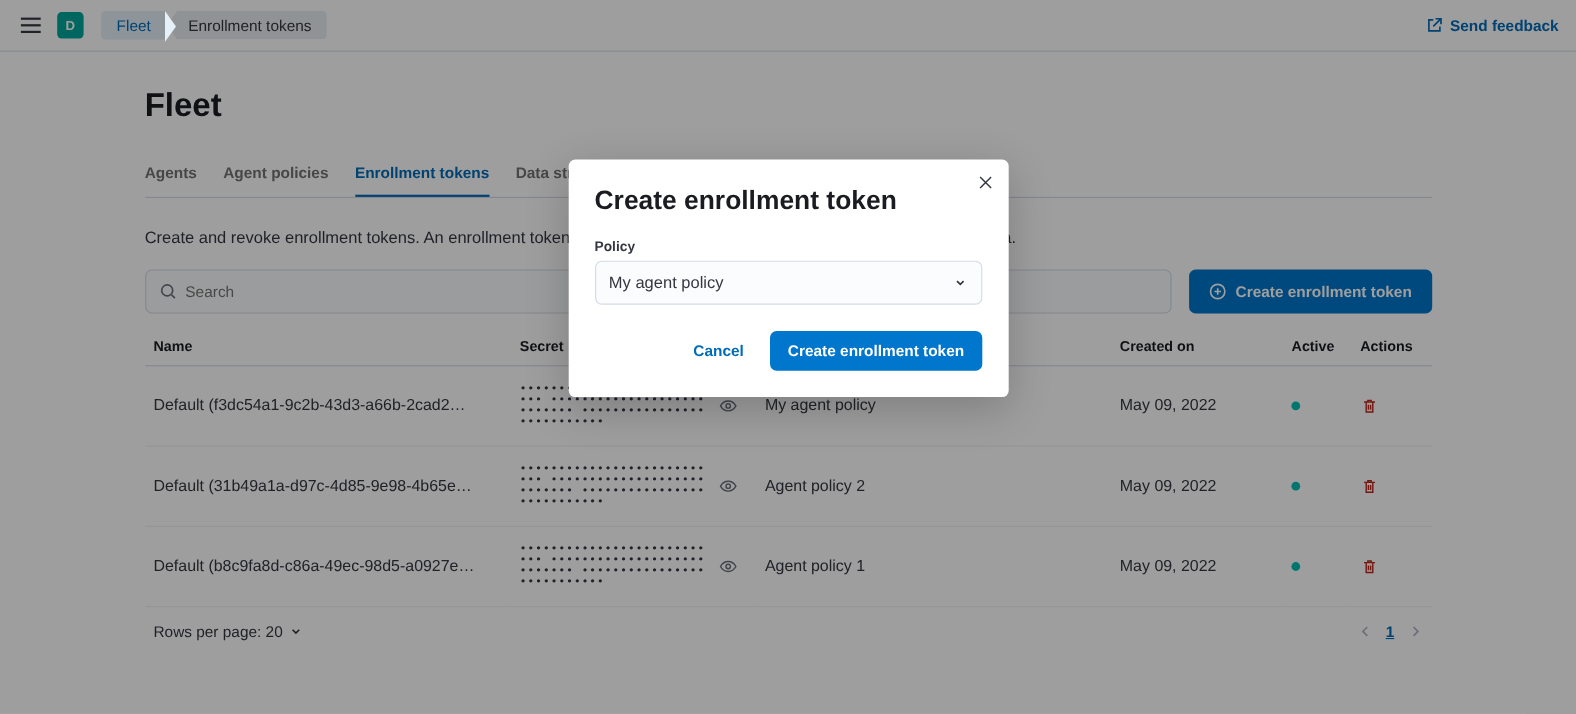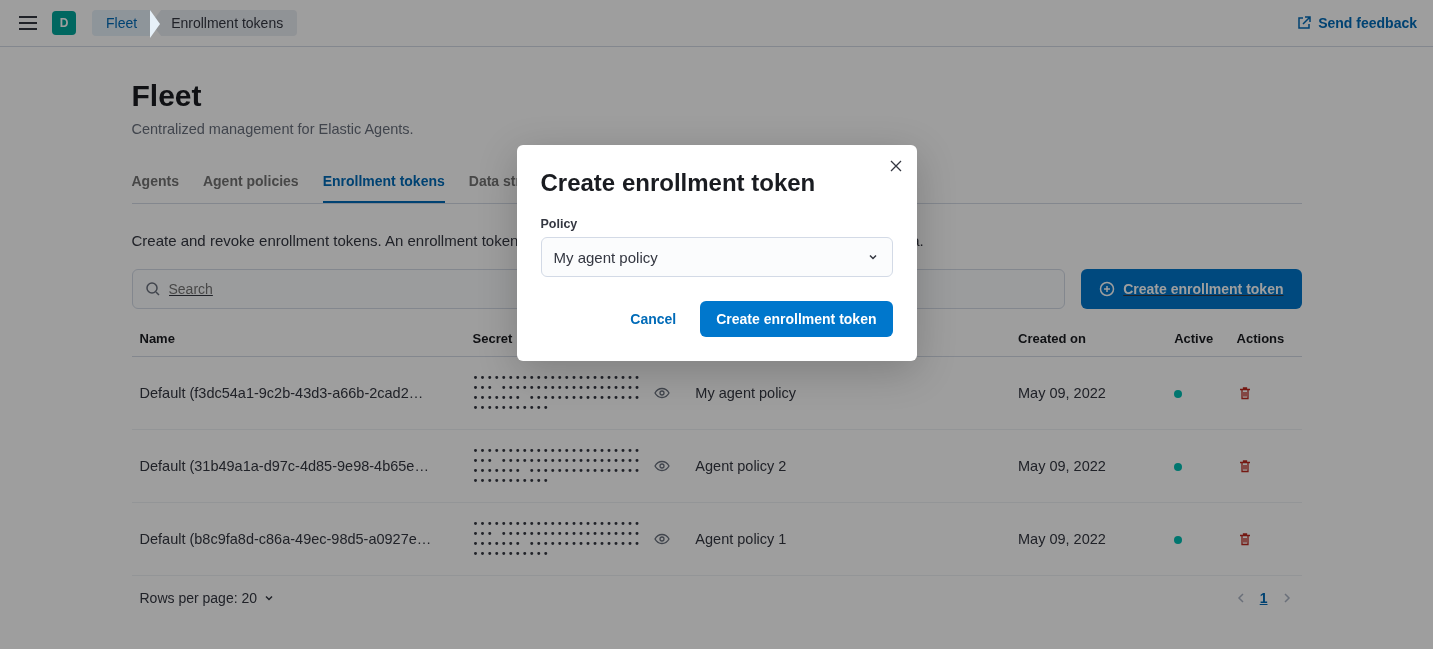--- a/index.html
+++ b/index.html
@@ -15,21 +15,21 @@
   .breadcrumb-item.last { background:#e9edf3; color:#343741; border-radius: 0 4px 4px 0; padding-left:20px; clip-path: polygon(10px 0, 100% 0, 100% 100%, 10px 100%, 0 50%); margin-left:0; }
   .breadcrumb-item.first::after { content:''; position:absolute; right:-9px; top:0; bottom:0; width:0; border-left:10px solid #e6f0f8; border-top:14px solid transparent; border-bottom:14px solid transparent; z-index:1;}
   .feedback-link { color:#006bb8; font-weight:600; display:flex; align-items:center; gap:6px; cursor:pointer;text-align:center; }
   .content { max-width: 1170px; margin: 0 auto; padding: 32px 0 0 0; }
   .page-title { font-size: 30px; font-weight:700; color:#1a1c21; }
   .page-subtitle { color:#69707d; margin-top:8px; font-size:14.5px; }
   .tabs { display:flex; gap:24px; margin-top:24px; border-bottom:1px solid #d3dae6; }
   .tab { padding: 12px 0; font-weight:600; color:#737373; cursor:pointer; }
   .tab.active { color:#006bb8; border-bottom:2px solid #006bb8; }
   .section-desc { margin-top:28px; font-size:15px; color:#343741; }
-  .toolbar { margin-top:20px; display:flex; gap:16px; align-items:flex-start;text-decoration:underline; }
+  .toolbar { margin-top:20px; display:flex; gap:16px; align-items:flex-start; }
   .search-box { flex:1; display:flex; align-items:center; border:1px solid #d3dae6; border-radius:6px; padding: 0 12px; height:40px; background:#fbfcfd; }
   .search-box input { border:none; outline:none; background:transparent; flex:1; font-size:14px; margin-left:8px; color:#69707d;}
   .btn-primary { background:#07c; color:#fff; border:none; border-radius:6px; height:40px; padding:0 18px; font-weight:600; display:flex; align-items:center; gap:8px; cursor:pointer; font-size:14px;}
   table { width:100%; border-collapse: collapse; margin-top:12px; }
   th { text-align:left; padding:10px 8px; font-weight:600; font-size:13px; color:#1a1c21; border-bottom:1px solid #d3dae6; }
   td { padding:16px 8px; border-bottom:1px solid #eef0f4; font-size:14.5px; vertical-align: middle; }
   .col-name { width:320px; }
   .col-secret { width:210px; }
   .col-policy { width: 310px; }
   .col-created { width:150px; }
@@ -82,21 +82,20 @@
   <div class="feedback-link">
     <svg width="16" height="16" viewBox="0 0 16 16" fill="none" stroke="currentColor" stroke-width="1.5">
         <path d="M7 3H3v10h10V9M9 2h5v5M14 2L7 9"></path>
       </svg>
     <span>Send feedback</span>
   </div>
 </div>
 
 <div class="content">
   <h1 class="page-title">Fleet</h1>
-  <p class="page-subtitle">Centralized management for Elastic Agents.</p>
 
   <div class="tabs">
     <div class="tab">Agents</div>
     <div class="tab">Agent policies</div>
     <div class="tab active">Enrollment tokens</div>
     <div class="tab">Data streams</div>
     <div class="tab">Settings</div>
   </div>
 
   <p class="section-desc">Create and revoke enrollment tokens. An enrollment token enables one or more agents to enroll in Fleet and send data.</p>

